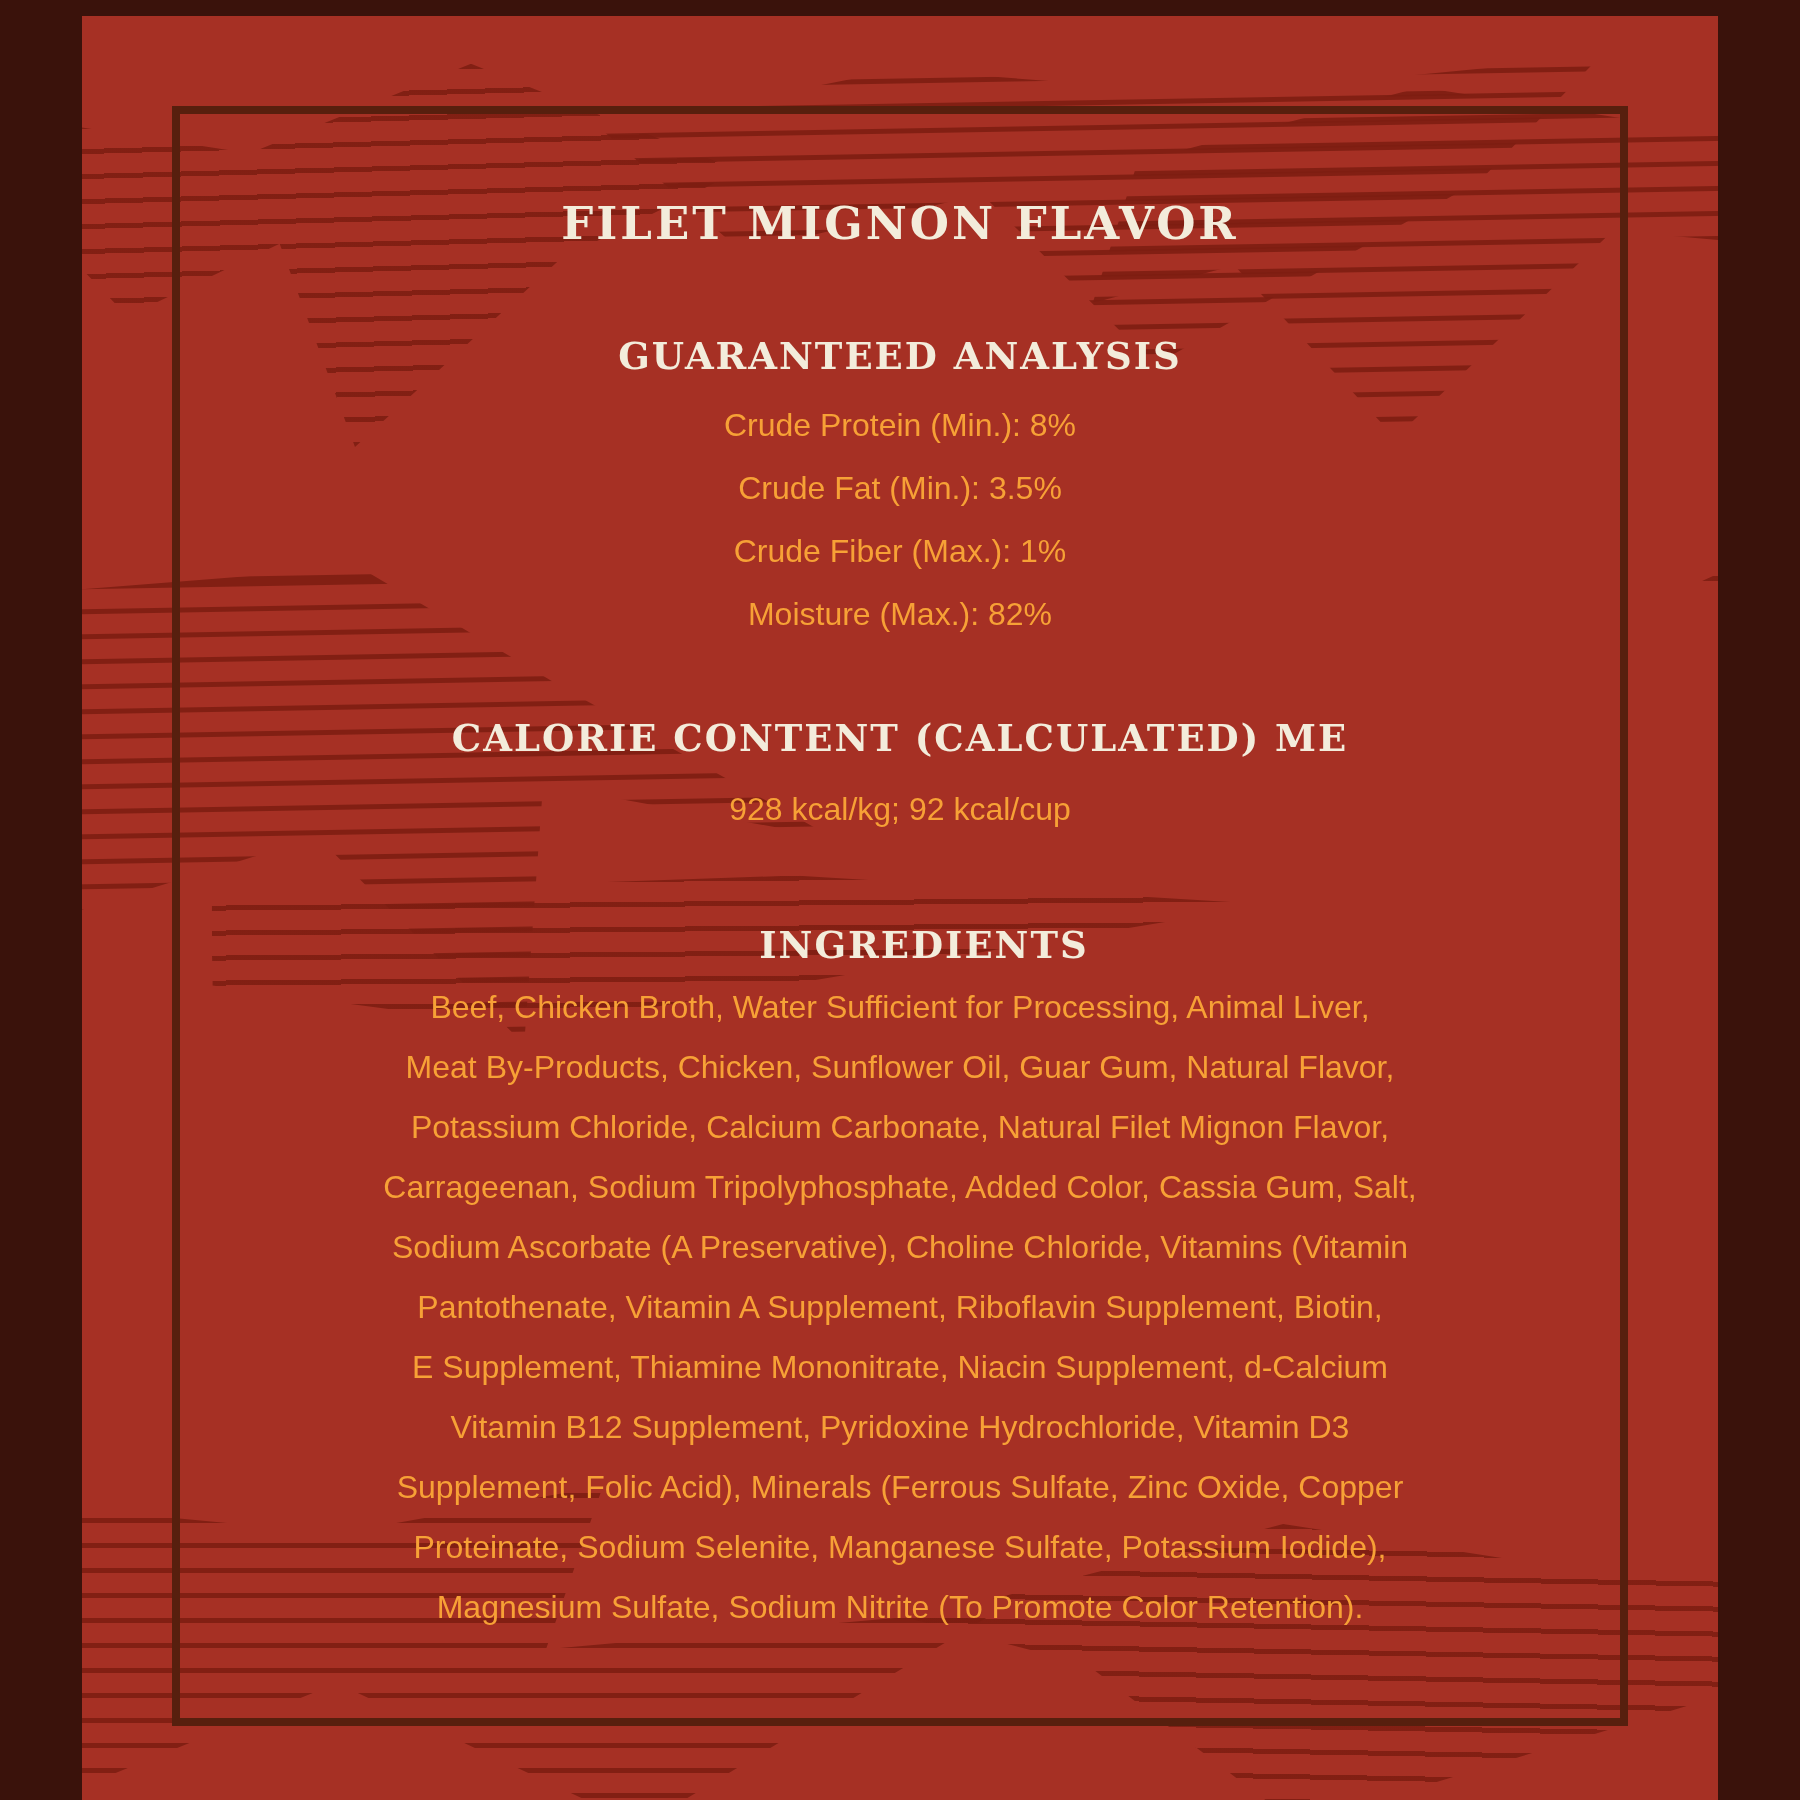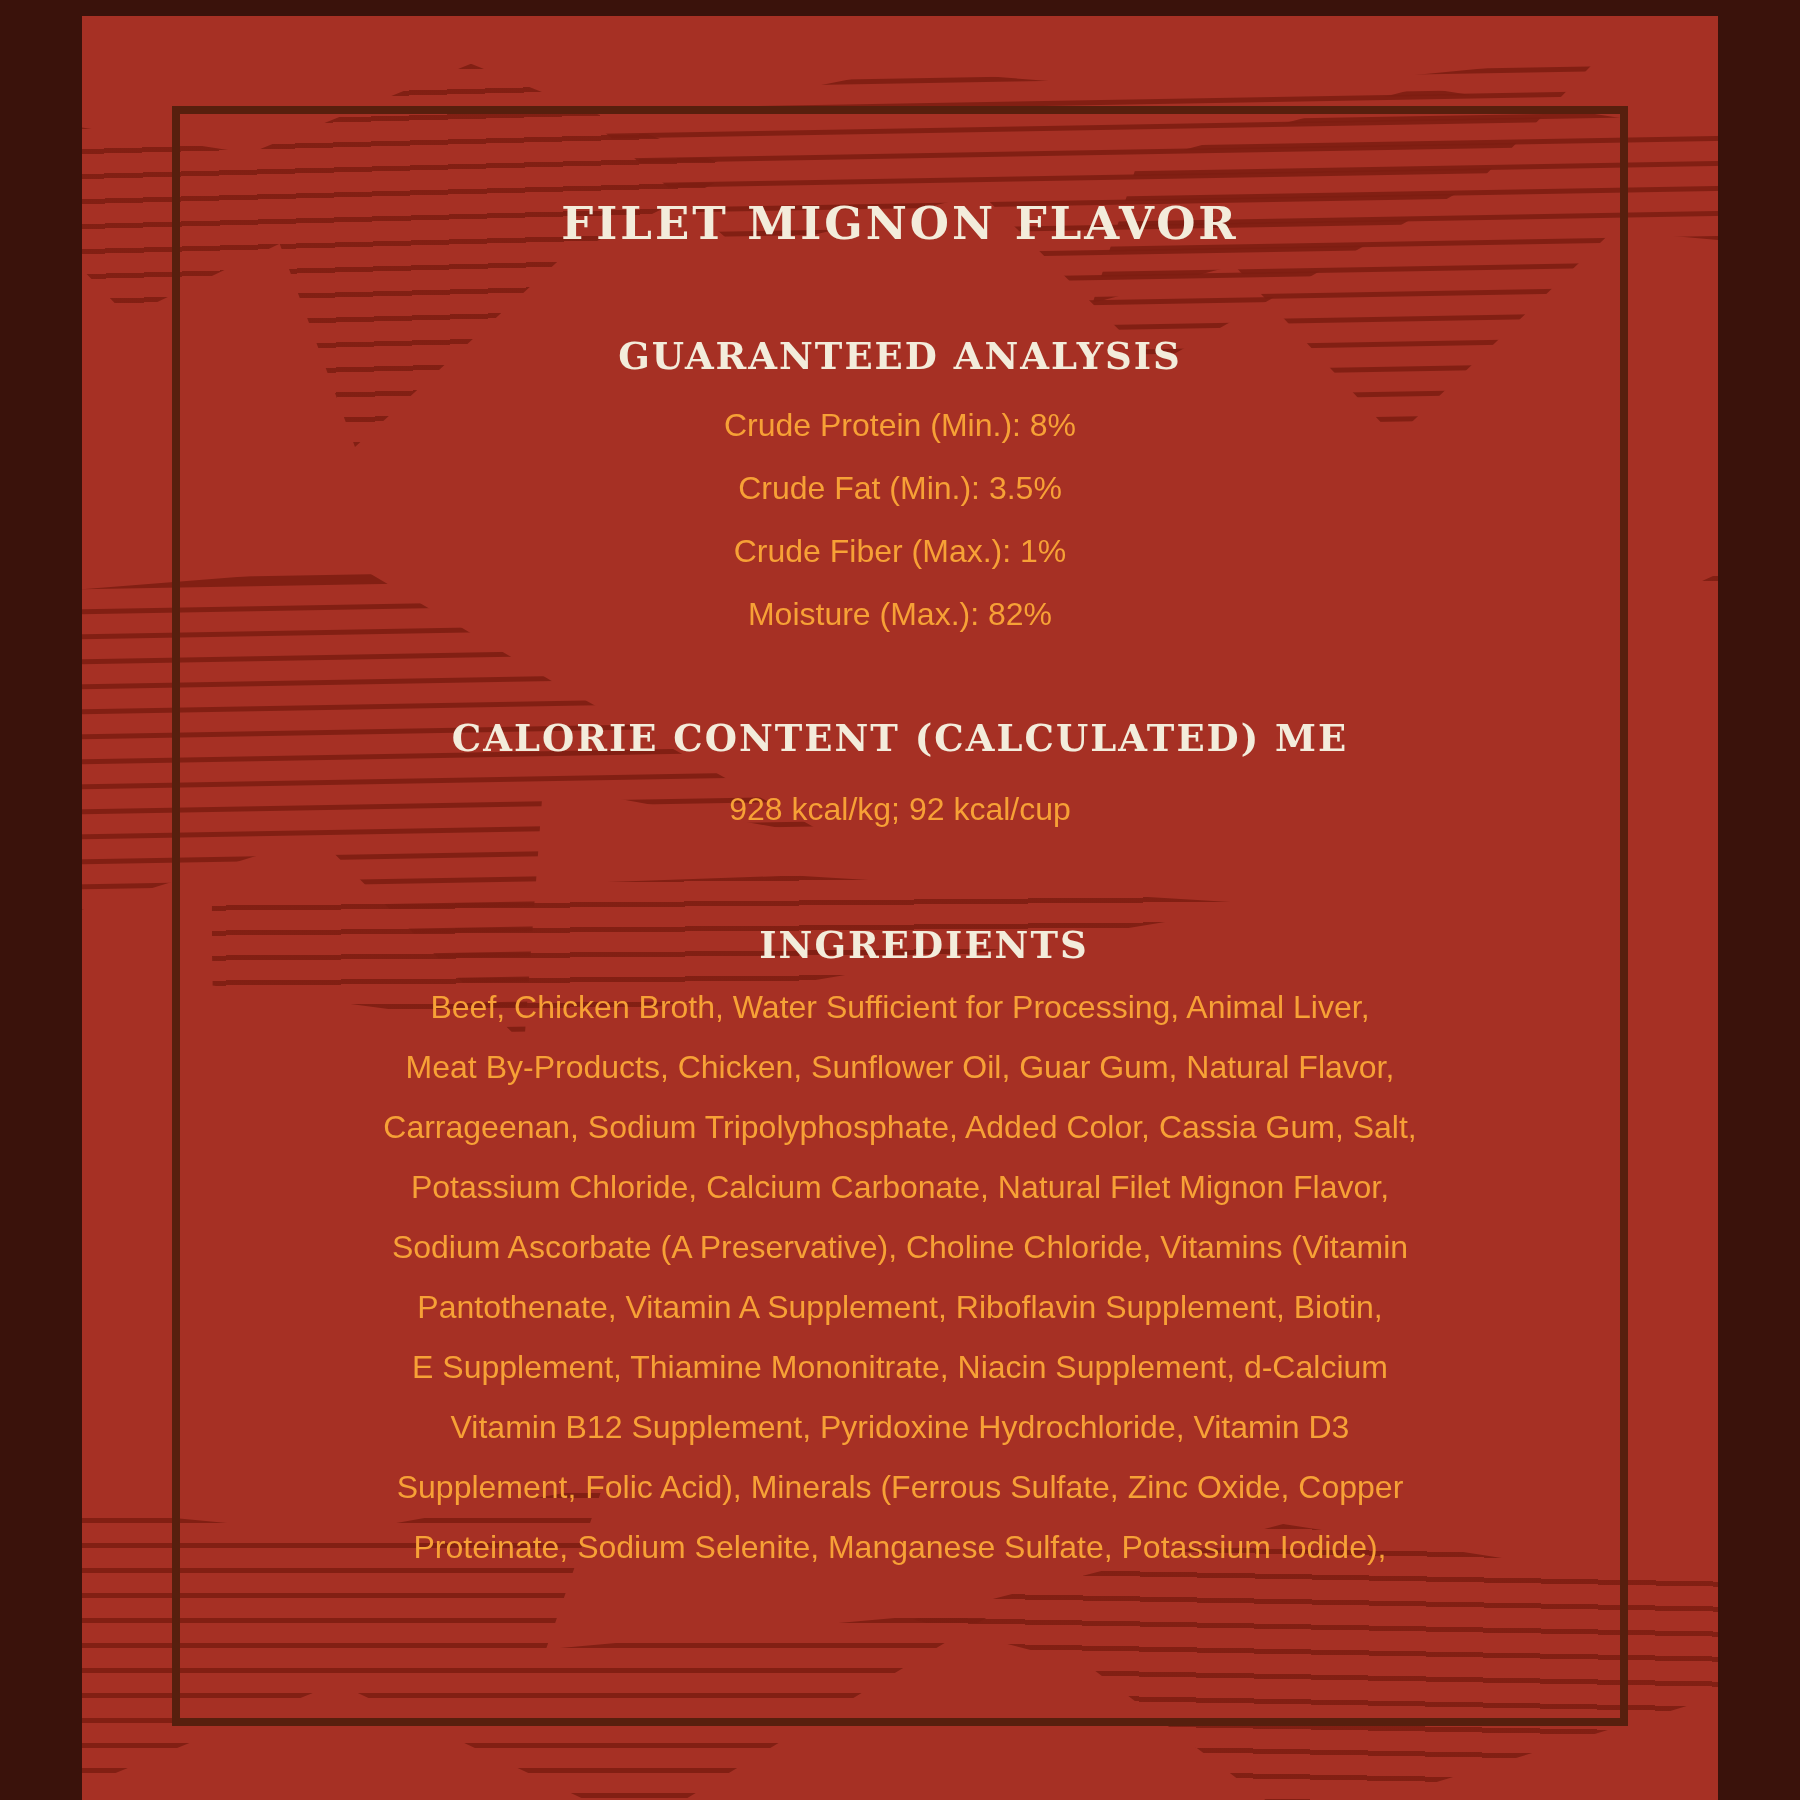--- a/index.html
+++ b/index.html
@@ -121,24 +121,25 @@
 
     <h2 class="heading cal-heading">CALORIE CONTENT (CALCULATED) ME</h2>
 
     <div class="body-line cal-value">928 kcal/kg; 92 kcal/cup</div>
 
     <h2 class="heading ing-heading">INGREDIENTS</h2>
 
     <div class="body-lines ing-lines">
         <div class="body-line">Beef, Chicken Broth, Water Sufficient for Processing, Animal Liver,</div>
         <div class="body-line">Meat By-Products, Chicken, Sunflower Oil, Guar Gum, Natural Flavor,</div>
+        <div class="body-line">Potassium Chloride, Calcium Carbonate, Natural Filet Mignon Flavor,</div>
         <div class="body-line">Carrageenan, Sodium Tripolyphosphate, Added Color, Cassia Gum, Salt,</div>
-        <div class="body-line">Potassium Chloride, Calcium Carbonate, Natural Filet Mignon Flavor,</div>
         <div class="body-line">Sodium Ascorbate (A Preservative), Choline Chloride, Vitamins (Vitamin</div>
         <div class="body-line">Pantothenate, Vitamin A Supplement, Riboflavin Supplement, Biotin,</div>
         <div class="body-line">E Supplement, Thiamine Mononitrate, Niacin Supplement, d-Calcium</div>
         <div class="body-line">Vitamin B12 Supplement, Pyridoxine Hydrochloride, Vitamin D3</div>
         <div class="body-line">Supplement, Folic Acid), Minerals (Ferrous Sulfate, Zinc Oxide, Copper</div>
         <div class="body-line">Proteinate, Sodium Selenite, Manganese Sulfate, Potassium Iodide),</div>
+        <div class="body-line">Magnesium Sulfate, Sodium Nitrite (To Promote Color Retention).</div>
       </div>
 
   </div>
 </div>
 
 </body></html>

